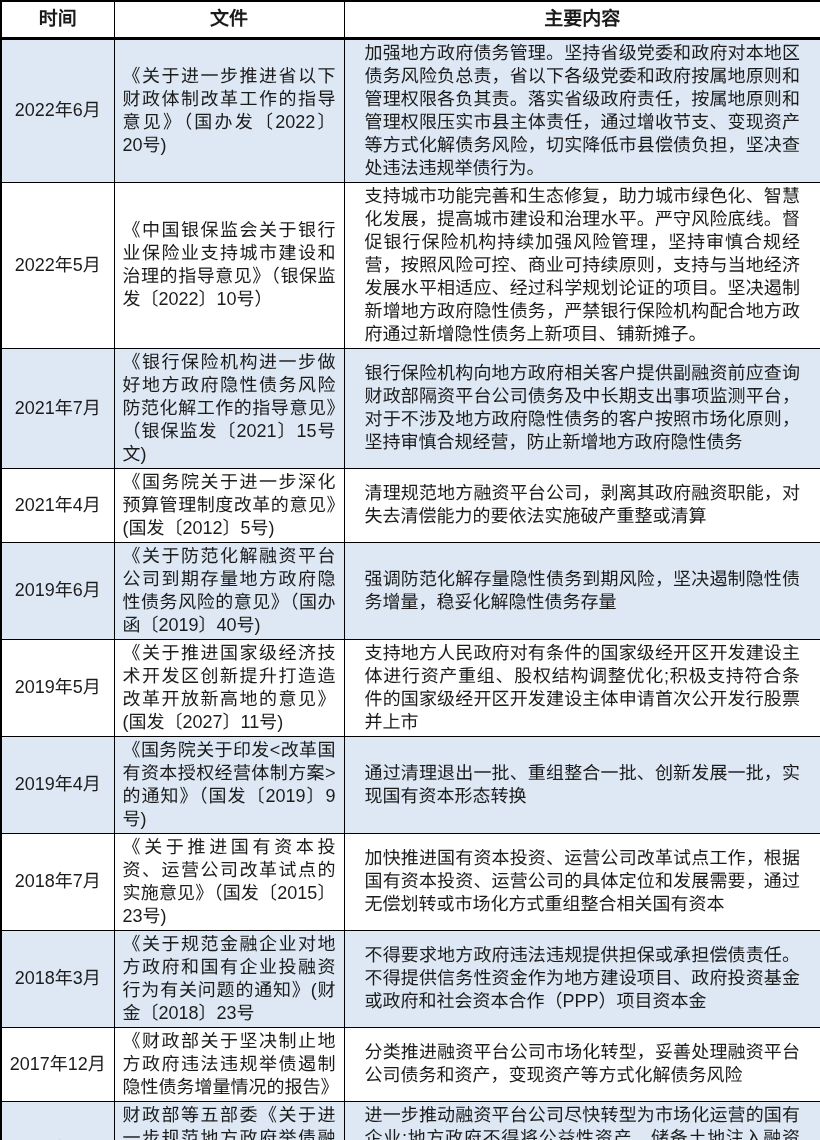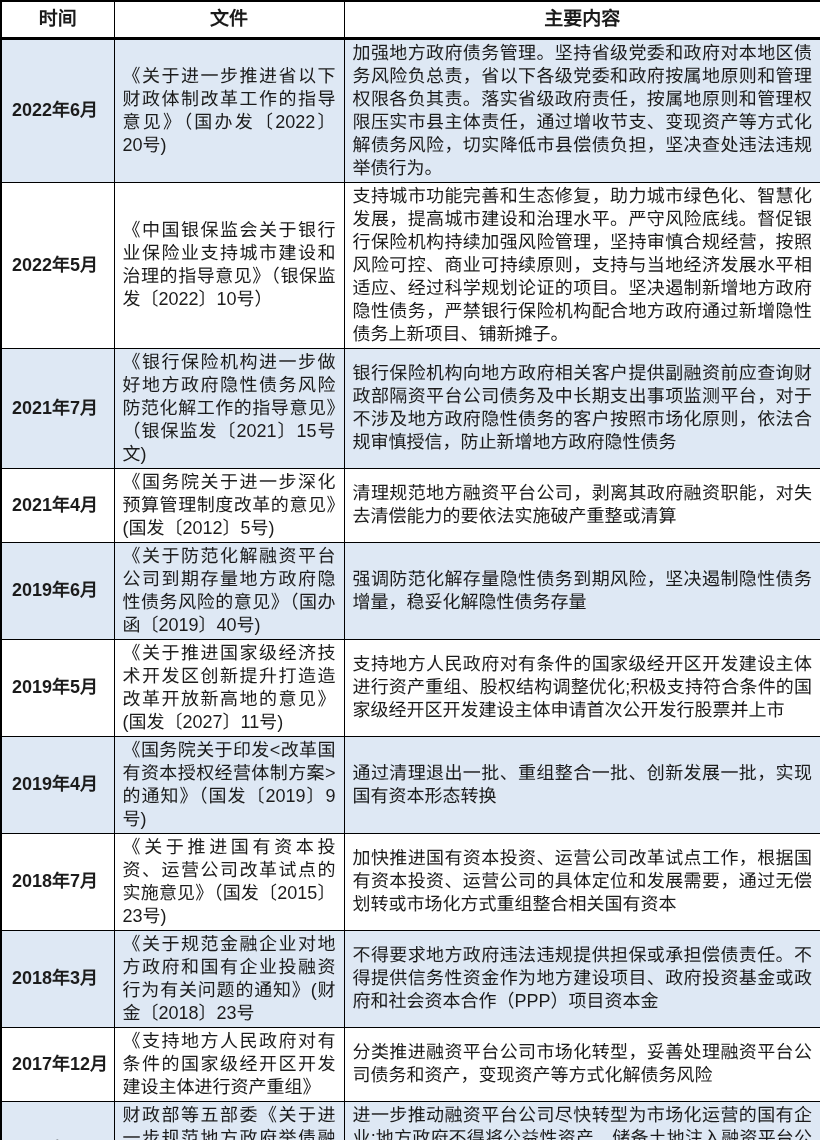--- a/index.html
+++ b/index.html
@@ -43,31 +43,31 @@
   }
   tbody td {
     font-size: 18px;
     line-height: 23px;
     font-weight: 400;
   }
   tbody tr:nth-child(odd)  td { background: var(--shaded-bg); }
   tbody tr:nth-child(even) td { background: var(--plain-bg); }
 
   td.cell-date {
-    padding: 2px 10px;
+    text-align: center;
+    padding: 2px 2px;
     white-space: nowrap;
-    font-weight: bold;
   }
   td.cell-document {
     text-align: justify;
     padding: 2px 8px;
   }
   td.cell-content {
     text-align: justify;
-    padding: 2px 8px;
+    padding: 2px 20px;
   }
 </style>
 </head>
 <body>
 
 <table class="policy-table">
   <colgroup>
     <col class="col-time">
     <col class="col-doc">
     <col class="col-content">
@@ -86,21 +86,21 @@
         <td class="cell-content">加强地方政府债务管理。坚持省级党委和政府对本地区债务风险负总责，省以下各级党委和政府按属地原则和管理权限各负其责。落实省级政府责任，按属地原则和管理权限压实市县主体责任，通过增收节支、变现资产等方式化解债务风险，切实降低市县偿债负担，坚决查处违法违规举债行为。</td>
       </tr>
       <tr style="height: 156px;">
         <td class="cell-date">2022年5月</td>
         <td class="cell-document">《中国银保监会关于银行业保险业支持城市建设和治理的指导意见》（银保监发〔2022〕10号）</td>
         <td class="cell-content">支持城市功能完善和生态修复，助力城市绿色化、智慧化发展，提高城市建设和治理水平。严守风险底线。督促银行保险机构持续加强风险管理，坚持审慎合规经营，按照风险可控、商业可持续原则，支持与当地经济发展水平相适应、经过科学规划论证的项目。坚决遏制新增地方政府隐性债务，严禁银行保险机构配合地方政府通过新增隐性债务上新项目、铺新摊子。</td>
       </tr>
       <tr style="height: 115px;">
         <td class="cell-date">2021年7月</td>
         <td class="cell-document">《银行保险机构进一步做好地方政府隐性债务风险防范化解工作的指导意见》（银保监发〔2021〕15号文)</td>
-        <td class="cell-content">银行保险机构向地方政府相关客户提供副融资前应查询财政部隔资平台公司债务及中长期支出事项监测平台，对于不涉及地方政府隐性债务的客户按照市场化原则，依法合规审慎授信，防止新增地方政府隐性债务</td>
+        <td class="cell-content">银行保险机构向地方政府相关客户提供副融资前应查询财政部隔资平台公司债务及中长期支出事项监测平台，对于不涉及地方政府隐性债务的客户按照市场化原则，坚持审慎合规经营，防止新增地方政府隐性债务</td>
       </tr>
       <tr style="height: 74px;">
         <td class="cell-date">2021年4月</td>
         <td class="cell-document">《国务院关于进一步深化预算管理制度改革的意见》(国发〔2012〕5号)</td>
         <td class="cell-content">清理规范地方融资平台公司，剥离其政府融资职能，对失去清偿能力的要依法实施破产重整或清算</td>
       </tr>
       <tr style="height: 95px;">
         <td class="cell-date">2019年6月</td>
         <td class="cell-document">《关于防范化解融资平台公司到期存量地方政府隐性债务风险的意见》（国办函〔2019〕40号)</td>
         <td class="cell-content">强调防范化解存量隐性债务到期风险，坚决遏制隐性债务增量，稳妥化解隐性债务存量</td>
@@ -120,21 +120,21 @@
         <td class="cell-document">《关于推进国有资本投资、运营公司改革试点的实施意见》（国发〔2015〕23号)</td>
         <td class="cell-content">加快推进国有资本投资、运营公司改革试点工作，根据国有资本投资、运营公司的具体定位和发展需要，通过无偿划转或市场化方式重组整合相关国有资本</td>
       </tr>
       <tr style="height: 96px;">
         <td class="cell-date">2018年3月</td>
         <td class="cell-document">《关于规范金融企业对地方政府和国有企业投融资行为有关问题的通知》(财金〔2018〕23号</td>
         <td class="cell-content">不得要求地方政府违法违规提供担保或承担偿债责任。不得提供信务性资金作为地方建设项目、政府投资基金或政府和社会资本合作（PPP）项目资本金</td>
       </tr>
       <tr style="height: 65px;">
         <td class="cell-date">2017年12月</td>
-        <td class="cell-document">《支持地方人民政府对有条件的国家级经开区开发建设主体进行资产重组》</td>
+        <td class="cell-document">《财政部关于坚决制止地方政府违法违规举债遏制隐性债务增量情况的报告》</td>
         <td class="cell-content">分类推进融资平台公司市场化转型，妥善处理融资平台公司债务和资产，变现资产等方式化解债务风险</td>
       </tr>
       <tr style="height: 93px;">
         <td class="cell-date">2017年5月</td>
         <td class="cell-document">财政部等五部委《关于进一步规范地方政府举债融资行为的通知》（财预〔2017〕50号）</td>
         <td class="cell-content">进一步推动融资平台公司尽快转型为市场化运营的国有企业;地方政府不得将公益性资产、储备土地注入融资平台公司，不得承诺将储备土地预期出让收入作为融资平台公司偿债资金来源</td>
       </tr>
     </tbody>
 </table>
 

